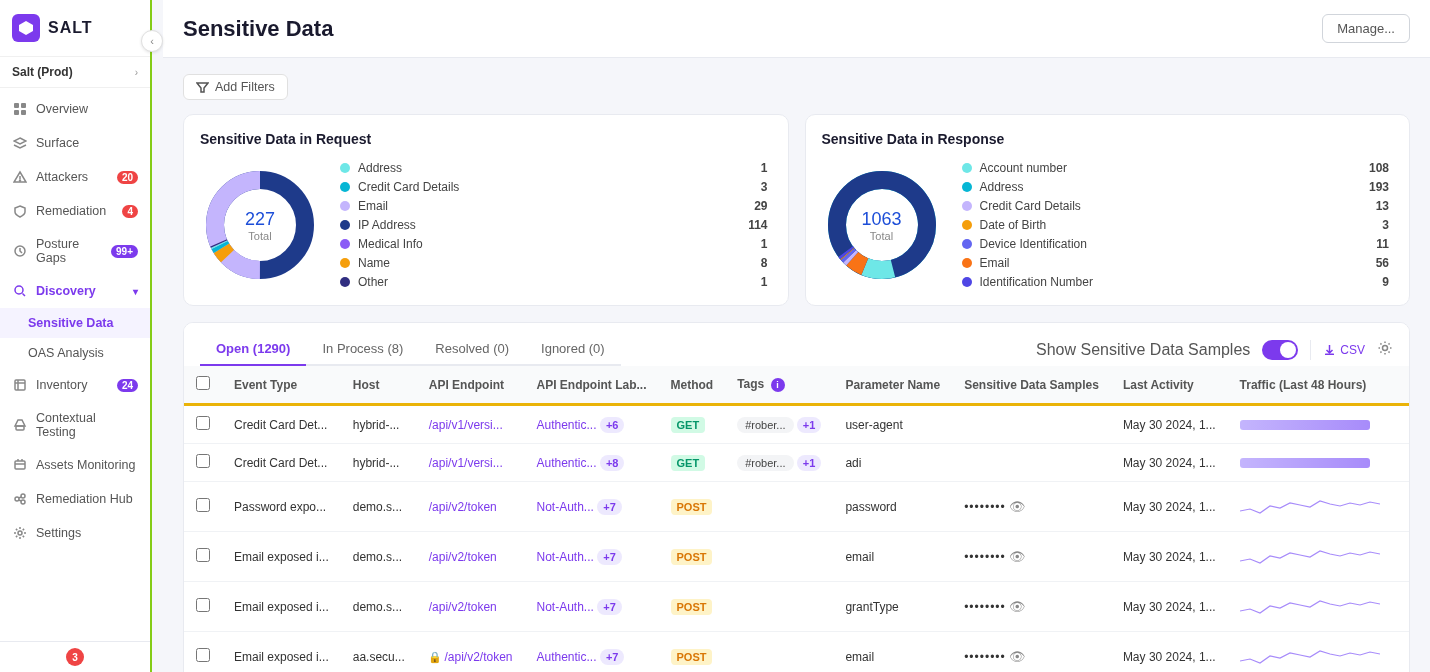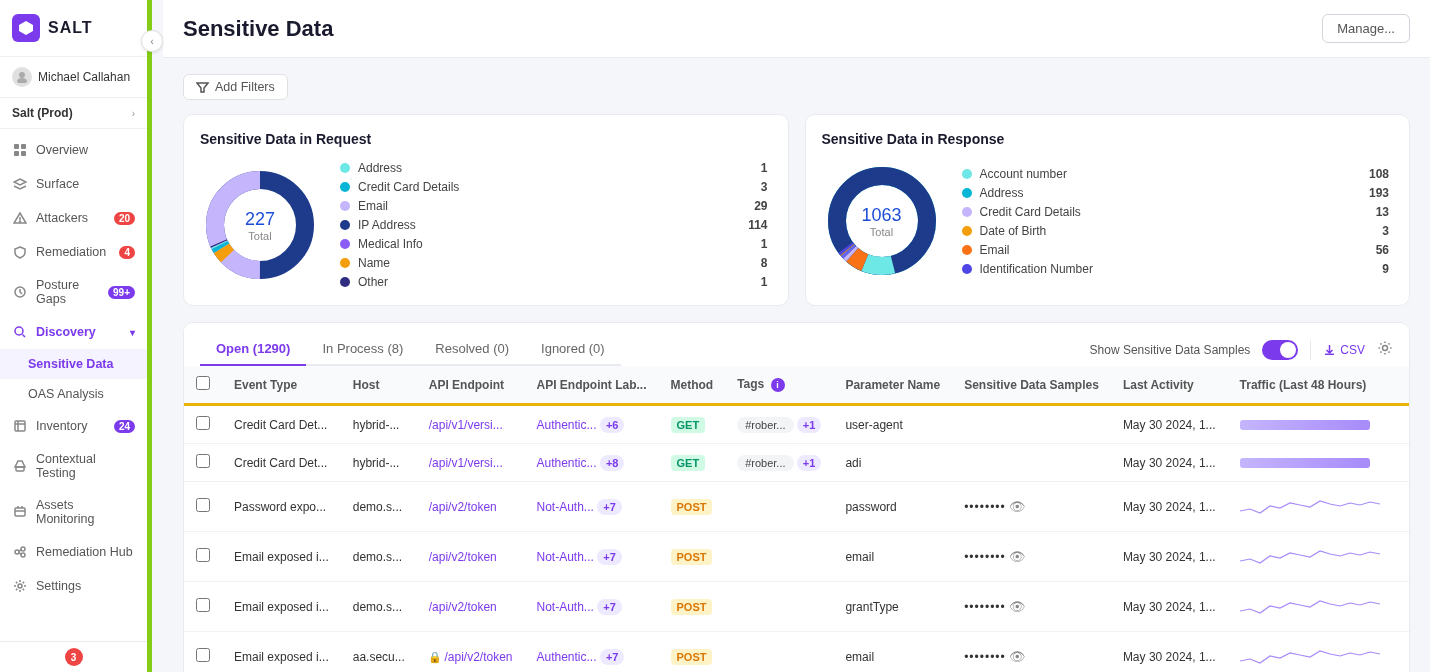--- a/index.html
+++ b/index.html
@@ -1,19 +1,19 @@
 <!DOCTYPE html>
 <html><head>
   <meta charset="utf-8">
   <style>
     * { box-sizing: border-box; margin: 0; padding: 0; font-family: -apple-system, BlinkMacSystemFont, 'Segoe UI', sans-serif; }
     body { display: flex; height: 672px; width: 1430px; overflow: hidden; background: #f5f6fa; font-size: 13px; }
     
     
-    .sidebar { width: 152px; background: #fff; border-right: 5px solid #84cc16; display: flex; flex-direction: column; height: 100%; flex-shrink: 0; }
+    .sidebar { width: 152px; background: #fff; border-right: 2px solid #84cc16; display: flex; flex-direction: column; height: 100%; flex-shrink: 0; }
     .sidebar-logo { display: flex; align-items: center; gap: 8px; padding: 14px 12px; border-bottom: 1px solid #f0f0f0; }
     .sidebar-logo-icon { width: 28px; height: 28px; background: #7c3aed; border-radius: 6px; display: flex; align-items: center; justify-content: center; }
     .sidebar-logo-icon svg { fill: white; }
     .sidebar-logo-text { font-weight: 700; font-size: 16px; color: #1a1a2e; letter-spacing: 1px; }
     .sidebar-user { display: flex; align-items: center; gap: 6px; padding: 10px 12px; border-bottom: 1px solid #f0f0f0; }
     .user-avatar { width: 20px; height: 20px; border-radius: 50%; background: #e0e0e0; display: flex; align-items: center; justify-content: center; font-size: 10px; color: #555; }
     .user-name { font-size: 12px; color: #333; font-weight: 500; }
     .sidebar-prod { display: flex; align-items: center; justify-content: space-between; padding: 8px 12px; border-bottom: 1px solid #f0f0f0; }
     .sidebar-prod-label { font-size: 12px; font-weight: 600; color: #333; }
     .chevron-right { font-size: 10px; color: #999; }
@@ -60,21 +60,21 @@
     .legend-text { font-size: 12px; color: #444; flex: 1; }
     .legend-num { font-size: 12px; color: #444; font-weight: 600; min-width: 30px; text-align: right; }
     .legend-scrollable { max-height: 160px; overflow-y: auto; padding-right: 4px; }
 
     
     .tabs-bar { display: flex; align-items: center; justify-content: space-between; margin-bottom: 0; }
     .tabs-left { display: flex; gap: 0; border-bottom: 2px solid #e8eaf0; }
     .tab { padding: 8px 16px; font-size: 13px; color: #666; cursor: pointer; border-bottom: 2px solid transparent; margin-bottom: -2px; }
     .tab.active { color: #7c3aed; border-bottom-color: #7c3aed; font-weight: 600; }
     .tabs-right { display: flex; align-items: center; gap: 12px; }
-    .sensitive-toggle-label { font-size: 12px; color: #555; }
+    .sensitive-toggle-label { font-size: 16px; color: #555; }
     .toggle { width: 36px; height: 20px; background: #7c3aed; border-radius: 10px; position: relative; cursor: pointer; display: inline-block; }
     .toggle::after { content: ''; position: absolute; width: 16px; height: 16px; background: white; border-radius: 50%; top: 2px; right: 2px; }
     .csv-btn { display: flex; align-items: center; gap: 4px; font-size: 12px; color: #7c3aed; cursor: pointer; border: none; background: none; }
     .gear-btn { color: #888; cursor: pointer; background: none; border: none; font-size: 16px; }
 
     
     .table-container { background: #fff; border-radius: 10px; border: 1px solid #e8eaf0; overflow: hidden; margin-top: 10px; }
     .data-table { width: 100%; border-collapse: collapse; }
     .data-table th { background: #f9fafb; padding: 10px 12px; text-align: left; font-size: 12px; font-weight: 600; color: #555; border-bottom: 3px solid #eab308; white-space: nowrap; }
     .data-table td { padding: 9px 12px; font-size: 12px; color: #333; border-bottom: 1px solid #f0f2f5; white-space: nowrap; }
@@ -103,29 +103,20 @@
 <body>
 
 <div class="sidebar">
   <div class="sidebar-logo">
     <div class="sidebar-logo-icon">
       <svg width="16" height="16" viewBox="0 0 16 16">
           <polygon points="8,1 15,5 15,11 8,15 1,11 1,5"></polygon>
         </svg>
     </div>
     <span class="sidebar-logo-text">SALT</span>
-  </div>
-  <div class="sidebar-user">
-    <div class="user-avatar">
-      <svg width="12" height="12" viewBox="0 0 12 12">
-          <circle cx="6" cy="4" r="3" fill="#aaa"></circle>
-          <ellipse cx="6" cy="10" rx="5" ry="3" fill="#aaa"></ellipse>
-        </svg>
-    </div>
-    <span class="user-name">Michael Callahan</span>
   </div>
   <div class="sidebar-prod">
     <span class="sidebar-prod-label">Salt (Prod)</span>
     <span class="chevron-right">›</span>
   </div>
   <nav class="sidebar-nav">
     <div class="nav-item">
       <span class="nav-icon">
         <svg width="14" height="14" viewBox="0 0 14 14" fill="#888">
             <rect x="1" y="1" width="5" height="5" rx="1"></rect>
@@ -377,20 +368,25 @@
     </div>
               <div class="legend-item">
       <span class="legend-dot" style="background:#c4b5fd"></span>
       <span class="legend-text">Credit Card Details</span>
       <span class="legend-num">13</span>
     </div>
               <div class="legend-item">
       <span class="legend-dot" style="background:#f59e0b"></span>
       <span class="legend-text">Date of Birth</span>
       <span class="legend-num">3</span>
+    </div>
+              <div class="legend-item">
+      <span class="legend-dot" style="background:#6366f1"></span>
+      <span class="legend-text">Device Identification</span>
+      <span class="legend-num">11</span>
     </div>
               <div class="legend-item">
       <span class="legend-dot" style="background:#f97316"></span>
       <span class="legend-text">Email</span>
       <span class="legend-num">56</span>
     </div>
               <div class="legend-item">
       <span class="legend-dot" style="background:#4f46e5"></span>
       <span class="legend-text">Identification Number</span>
       <span class="legend-num">9</span>

